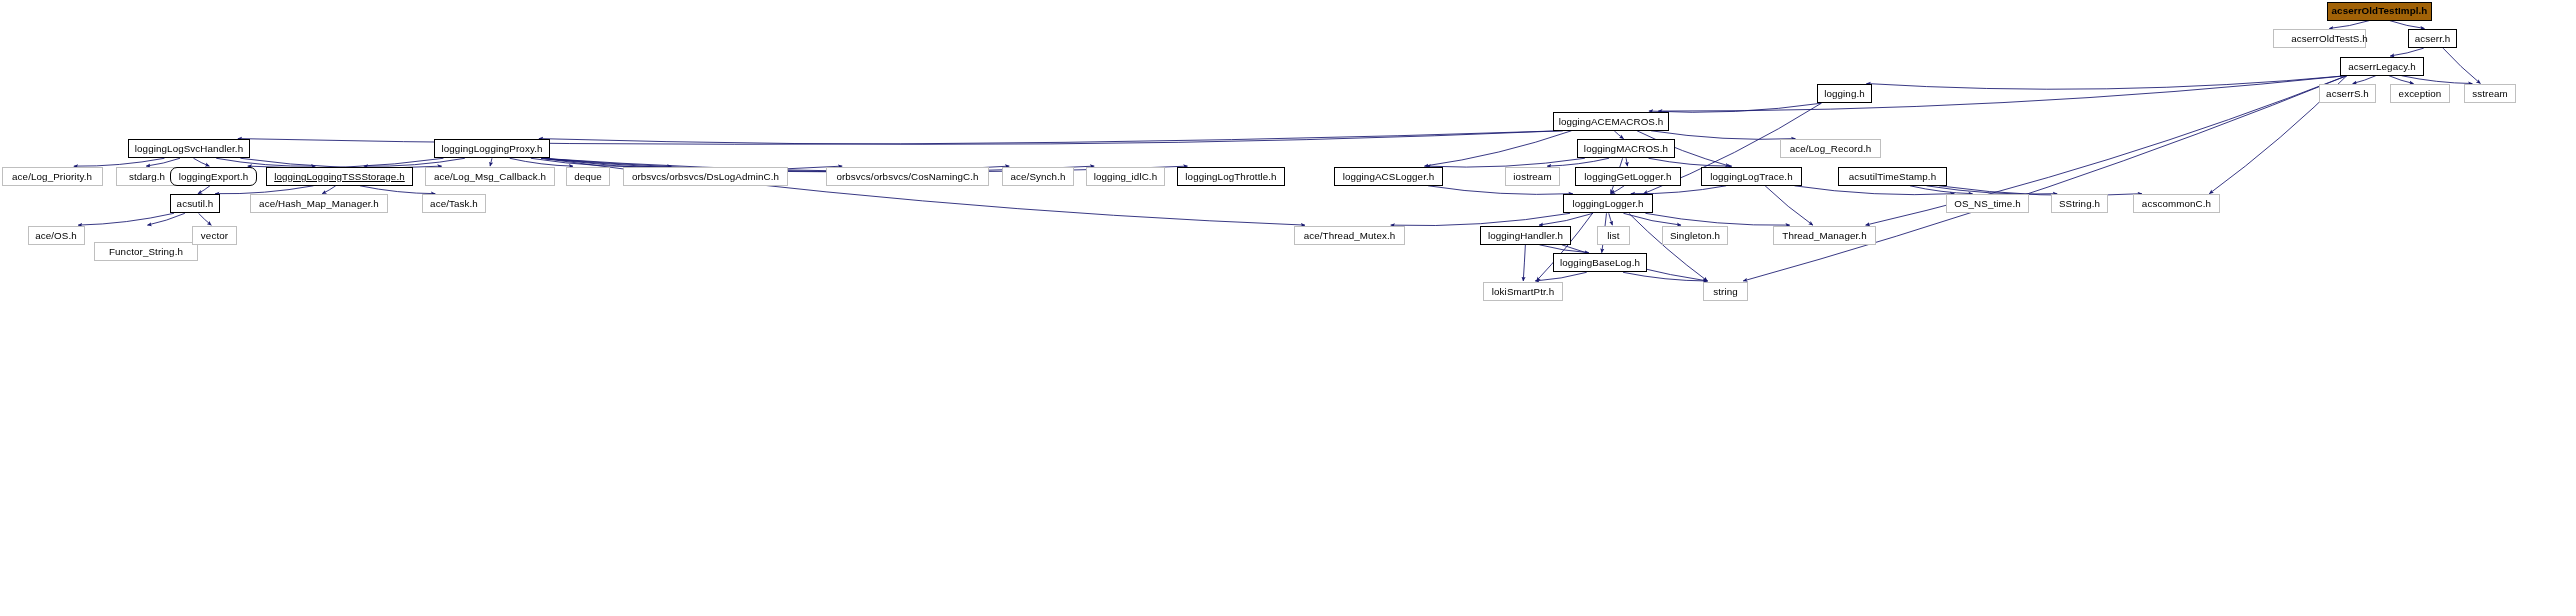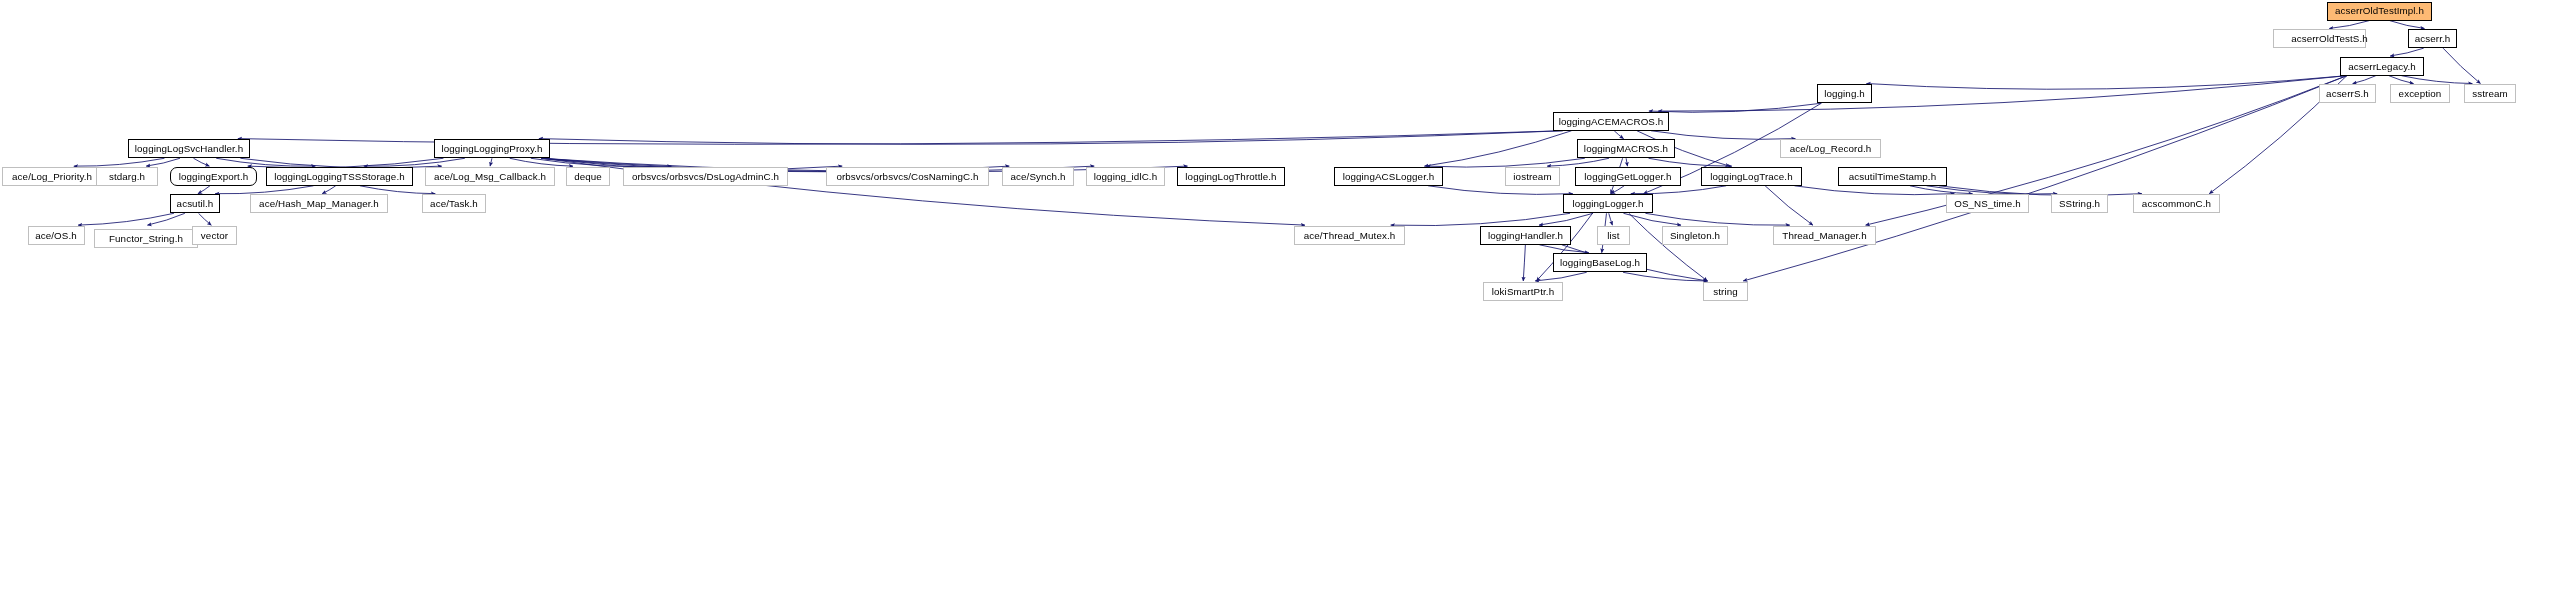--- a/index.html
+++ b/index.html
@@ -37,21 +37,22 @@
     background: #ffffff;
     border: 0.8px solid #bfbfbf;
     height: 19px;
     z-index: 5;
   }
   .node.bold {
     border: 1.3px solid #000000;
   }
   .node.root {
     border: 1.3px solid #000000;
-    background: #fdba74;
+    background: #a16207;
+    font-weight: bold;
   }
   .node-label {
     pointer-events: none;
   }
 </style>
 </head>
 <body>
 
 <div id="graph">
   <svg id="edge-layer" viewBox="0 0 3275 784">
@@ -164,27 +165,27 @@
     </div>
     <div class="node bold" style="left: 1577px; top: 139px; width: 98px;">
       <span class="node-label">loggingMACROS.h</span>
     </div>
     <div class="node" style="left: 1780px; top: 139px; width: 101px;">
       <span class="node-label">ace/Log_Record.h</span>
     </div>
     <div class="node" style="left: 1.6px; top: 167px; width: 101px;">
       <span class="node-label">ace/Log_Priority.h</span>
     </div>
-    <div class="node" style="left: 96px; top: 167px; width: 62px; justify-content: center;">
+    <div class="node" style="left: 116px; top: 167px; width: 62px; justify-content: center;">
       <span class="node-label">stdarg.h</span>
     </div>
     <div class="node bold" style="left: 170px; top: 167px; width: 87px; border-radius: 7px;">
       <span class="node-label">loggingExport.h</span>
     </div>
-    <div class="node bold" style="left: 266px; top: 167px; width: 147px;">
+    <div class="node bold" style="left: 266px; top: 167px; width: 147px; text-decoration: underline;">
       <span class="node-label">loggingLoggingTSSStorage.h</span>
     </div>
     <div class="node" style="left: 425px; top: 167px; width: 130px;">
       <span class="node-label">ace/Log_Msg_Callback.h</span>
     </div>
     <div class="node" style="left: 566px; top: 167px; width: 44px;">
       <span class="node-label">deque</span>
     </div>
     <div class="node" style="left: 623px; top: 167px; width: 165px;">
       <span class="node-label">orbsvcs/orbsvcs/DsLogAdminC.h</span>
@@ -233,21 +234,21 @@
     </div>
     <div class="node" style="left: 2051px; top: 194px; width: 57px;">
       <span class="node-label">SString.h</span>
     </div>
     <div class="node" style="left: 2133px; top: 194px; width: 87px;">
       <span class="node-label">acscommonC.h</span>
     </div>
     <div class="node" style="left: 27.5px; top: 226px; width: 57px;">
       <span class="node-label">ace/OS.h</span>
     </div>
-    <div class="node" style="left: 94px; top: 229px; width: 104px;">
+    <div class="node" style="left: 94px; top: 242px; width: 104px;">
       <span class="node-label">Functor_String.h</span>
     </div>
     <div class="node" style="left: 192px; top: 226px; width: 45px;">
       <span class="node-label">vector</span>
     </div>
     <div class="node" style="left: 1294px; top: 226px; width: 111px;">
       <span class="node-label">ace/Thread_Mutex.h</span>
     </div>
     <div class="node bold" style="left: 1480px; top: 226px; width: 91px;">
       <span class="node-label">loggingHandler.h</span>

